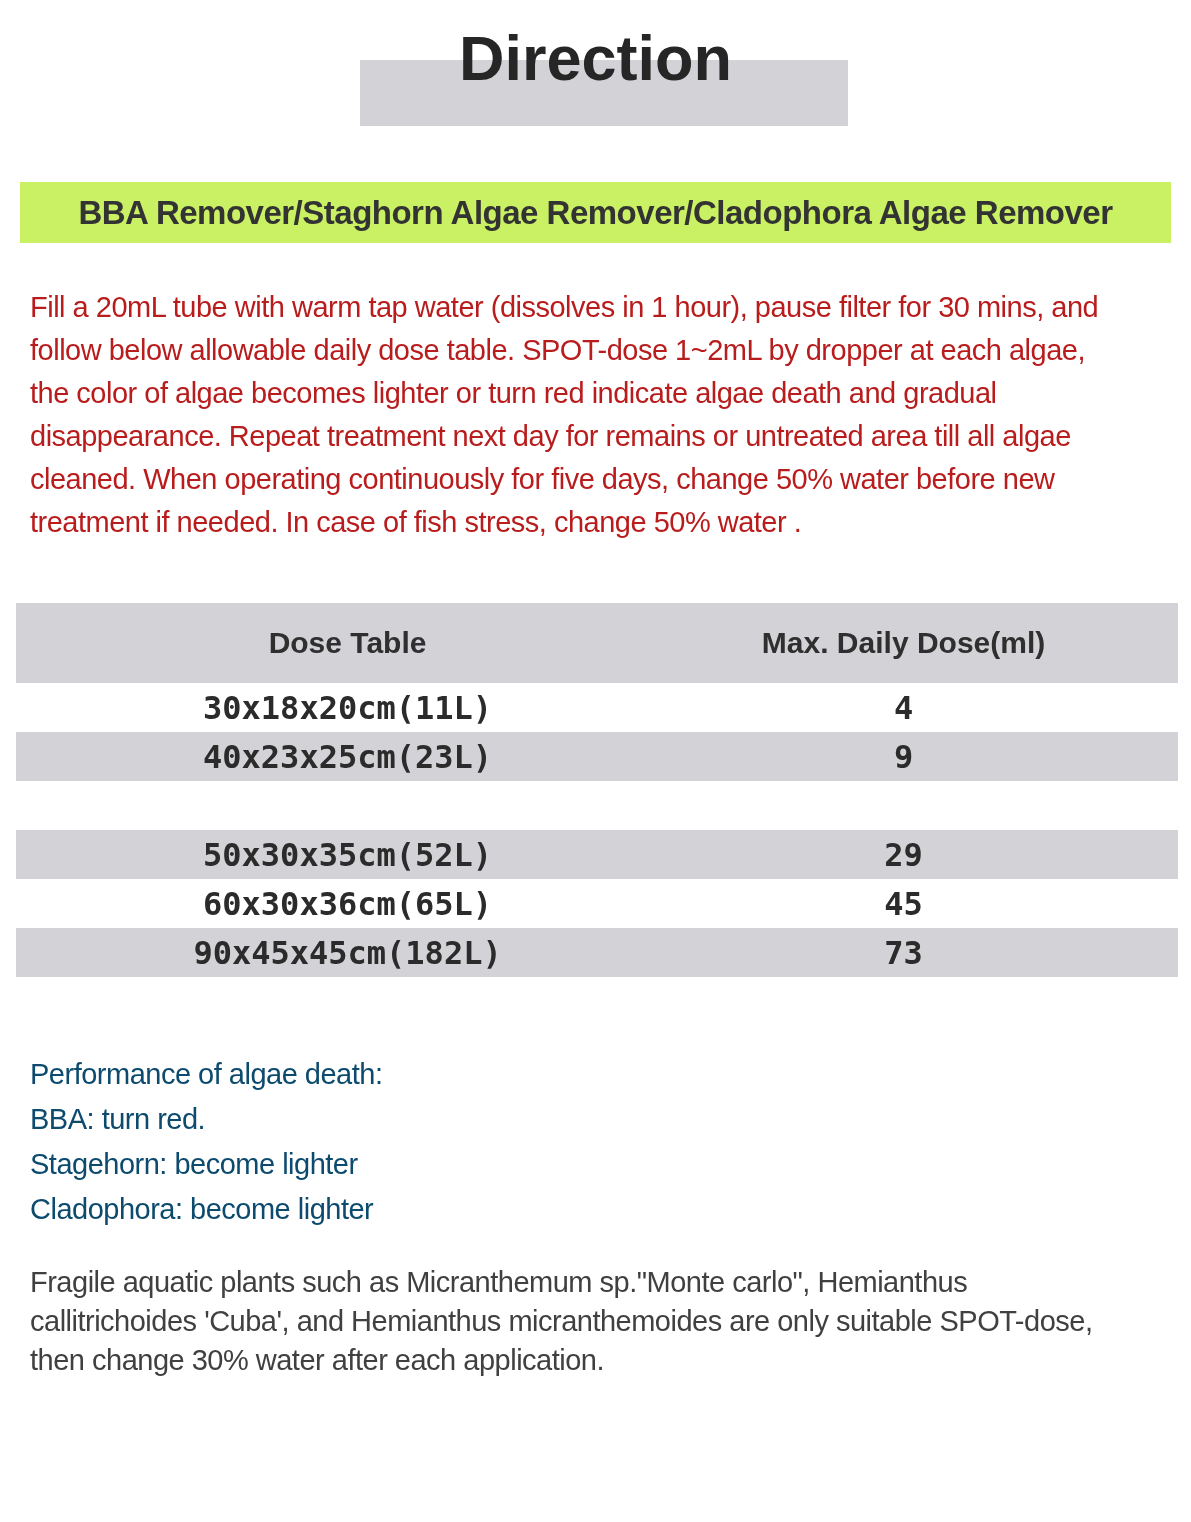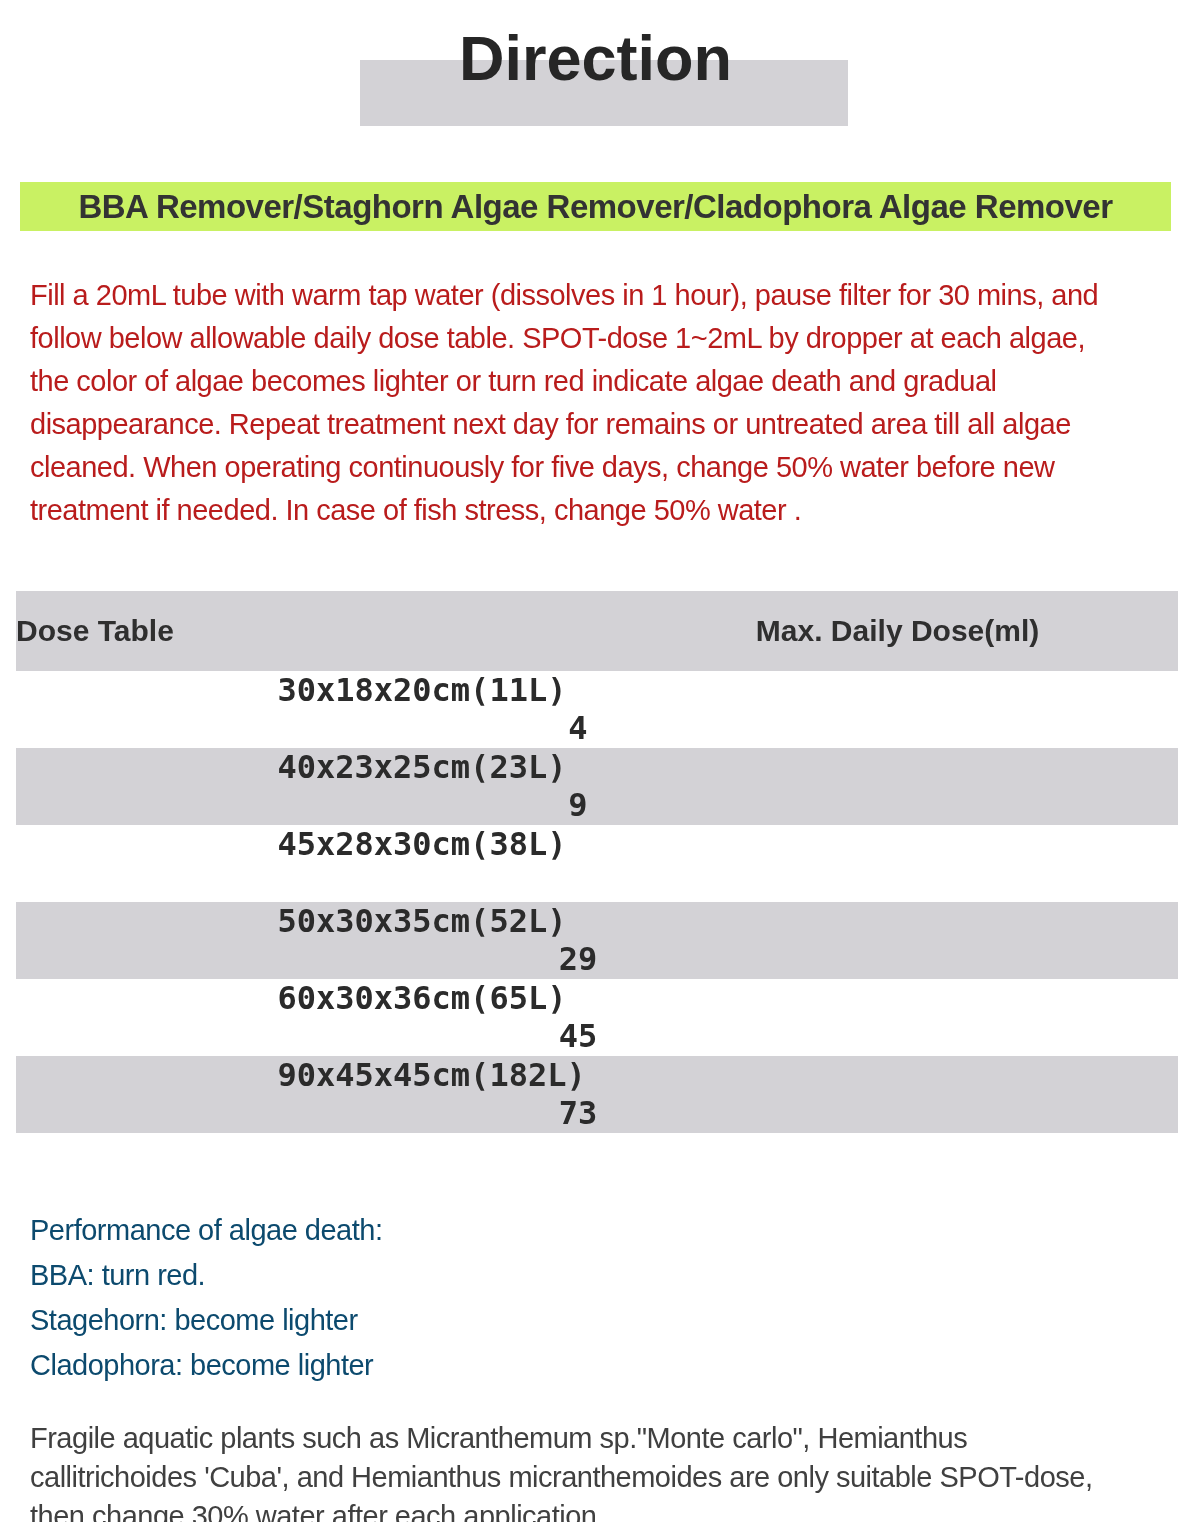--- a/index.html
+++ b/index.html
@@ -33,21 +33,21 @@
     text-align: center;
     font-size: 63px;
     font-weight: bold;
     color: #262626;
     letter-spacing: 0px;
   }
 
   
   .banner {
     margin: 52px 20px 0 20px;
-    height: 49px;
+    height: 61px;
     background: var(--highlight_green);
     display: flex;
     align-items: center;
     justify-content: center;
     font-size: 33px;
     font-weight: bold;
     color: #333333;
     letter-spacing: -0.5px;
   }
 
@@ -68,31 +68,30 @@
     height: 80px;
     background: var(--band_gray);
     display: flex;
     align-items: center;
     font-size: 30px;
     font-weight: bold;
     color: #2f2f2f;
   }
   .dt-row {
     margin: 0 13px 0 16px;
-    height: 77px;
+    height: 49px;
     display: flex;
     align-items: center;
     font-family: "DejaVu Sans Mono", monospace;
     font-size: 32px;
     font-weight: bold;
     color: #2b2b2b;
-    flex-direction: column;
   }
   .dt-row.alt { background: var(--band_gray); }
-  .col-size { width: 55%; text-align: left; }
+  .col-size { width: 55%; text-align: center; margin-left: 12px; }
   .col-dose { flex: 1; text-align: center; padding-right: 38px; }
 
   
   .performance {
     margin: 75px 20px 0 30px;
     font-size: 29px;
     line-height: 45px;
     letter-spacing: -0.5px;
     color: #0c4a6e;
     white-space: pre-line;
@@ -132,21 +131,20 @@
   </div>
   <div class="dt-row">
     <div class="col-size">30x18x20cm(11L)</div>
     <div class="col-dose">4</div>
   </div>
   <div class="dt-row alt">
     <div class="col-size">40x23x25cm(23L)</div>
     <div class="col-dose">9</div>
   </div>
   <div class="dt-row">
-    <div class="col-size">45x28x30cm(38L)</div>
   </div>
   <div class="dt-row alt">
     <div class="col-size">50x30x35cm(52L)</div>
     <div class="col-dose">29</div>
   </div>
   <div class="dt-row">
     <div class="col-size">60x30x36cm(65L)</div>
     <div class="col-dose">45</div>
   </div>
   <div class="dt-row alt">

